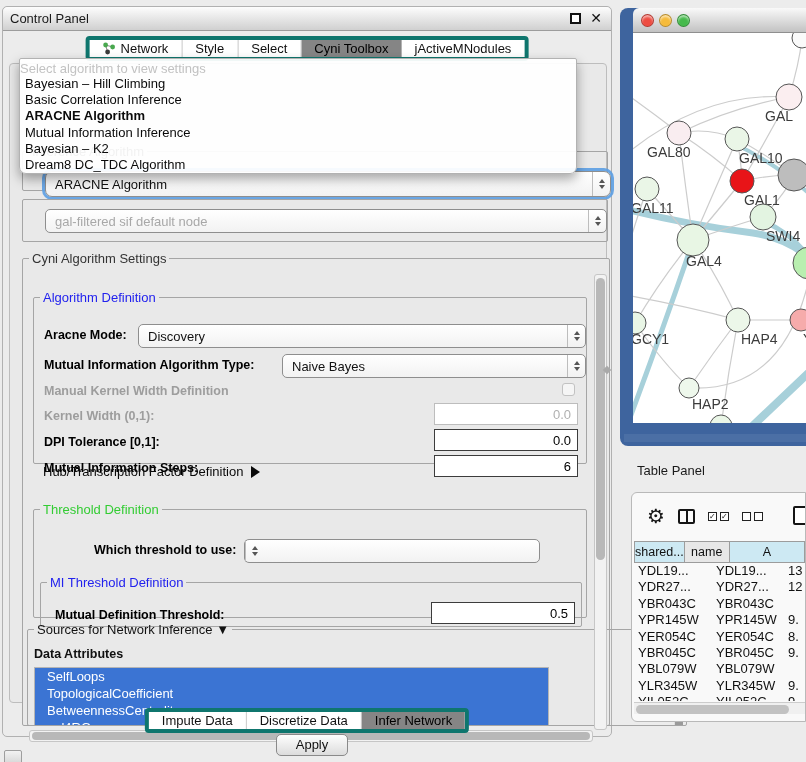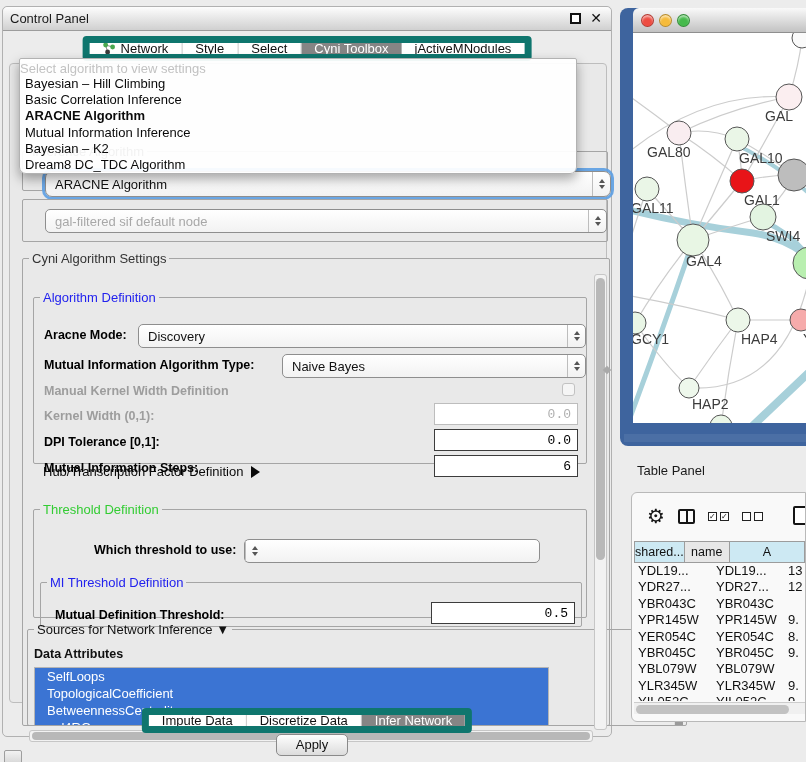--- a/index.html
+++ b/index.html
@@ -13,26 +13,26 @@
                border:1px solid #b1b1b1; border-radius:5px; }
   #cp-titlebar { left:0; top:0; width:100%; height:24px;
                  background:linear-gradient(#fdfdfd,#d0d0d0);
                  border-bottom:1px solid #9c9c9c; border-radius:5px 5px 0 0; }
   #cp-title { position:absolute; left:7px; top:4px; font-size:13px; color:#1a1a1a; }
   .win-btn { position:absolute; top:6px; cursor:default; }
   #restore-btn { right:30px; width:11px; height:11px; border:2px solid #111; background:#fff; }
   #close-btn { right:9px; top:3px; font-size:14px; font-weight:bold; color:#111; }
 
   
-  .tabstrip { display:flex; background:#fff; border:7px solid #0f766e; border-radius:4px;
+  .tabstrip { display:flex; background:#fff; border:4px solid #0f766e; border-radius:4px;
               overflow:hidden; height:25px; align-items:stretch; }
   .tab { display:flex; align-items:center; gap:5px; padding:0 13px; font-size:13px;
          color:#111; white-space:nowrap; }
   .tab:not(.selected):not(:last-child) { border-right:1px solid #c9c9c9; }
-  .tab.selected { background:#858585; color:#ffffff; border-right:none; }
+  .tab.selected { background:#858585; color:#000000; border-right:none; }
   #main-tabs { position:absolute; top:29px; left:50%; transform:translateX(-50%); }
   #bottom-tabs { position:absolute; top:701px; left:50%; transform:translateX(-50%); }
 
   
   #inner-panel { left:6px; top:56px; width:598px; height:640px; background:#e9e9e9;
                  border:1px solid #bdbdbd; border-radius:4px; }
 
   fieldset { border:1px solid #a5a5a5; border-radius:2px; position:absolute; }
   legend { font-size:13px; padding:0 3px; margin-left:6px; white-space:nowrap; }
 
@@ -65,21 +65,21 @@
   
   #grp-cyni { left:12px; top:187px; width:588px; height:475px; background:#e9e9e9; }
   #grp-cyni > legend { color:#333; }
   .blue-legend { color:#2222ee; }
   .green-legend { color:#33cc33; }
 
   #grp-algdef { left:10px; top:24px; width:554px; height:174px; }
   .lbl { position:absolute; font-size:12.5px; font-weight:bold; color:#000; white-space:nowrap; }
   .lbl.disabled { color:#9d9d9d; }
   .tf { position:absolute; height:22px; border:1.5px solid #3c3c3c; background:#fff;
-        text-align:right; padding-right:6px; font-size:13px; font-family:Liberation Mono, monospace; color:#000; }
+        text-align:right; padding-right:6px; font-size:13px; font-family:Liberation Sans, sans-serif; color:#000; }
   .tf.disabled { border:1px solid #bdbdbd; color:#b0b0b0; }
   .checkbox { position:absolute; width:13px; height:13px; border:1px solid #c2c2c2;
               border-radius:3px; background:#f5f5f5; }
 
   #hub-row { position:absolute; left:20px; top:198px; font-size:13px; color:#0a0a0a; }
   .tri-right { display:inline-block; width:0; height:0; border-top:6px solid transparent;
                border-bottom:6px solid transparent; border-left:9px solid #0a0a0a;
                margin-left:8px; vertical-align:-2px; }
 
   #grp-threshold { left:10px; top:236px; width:554px; height:116px; }

